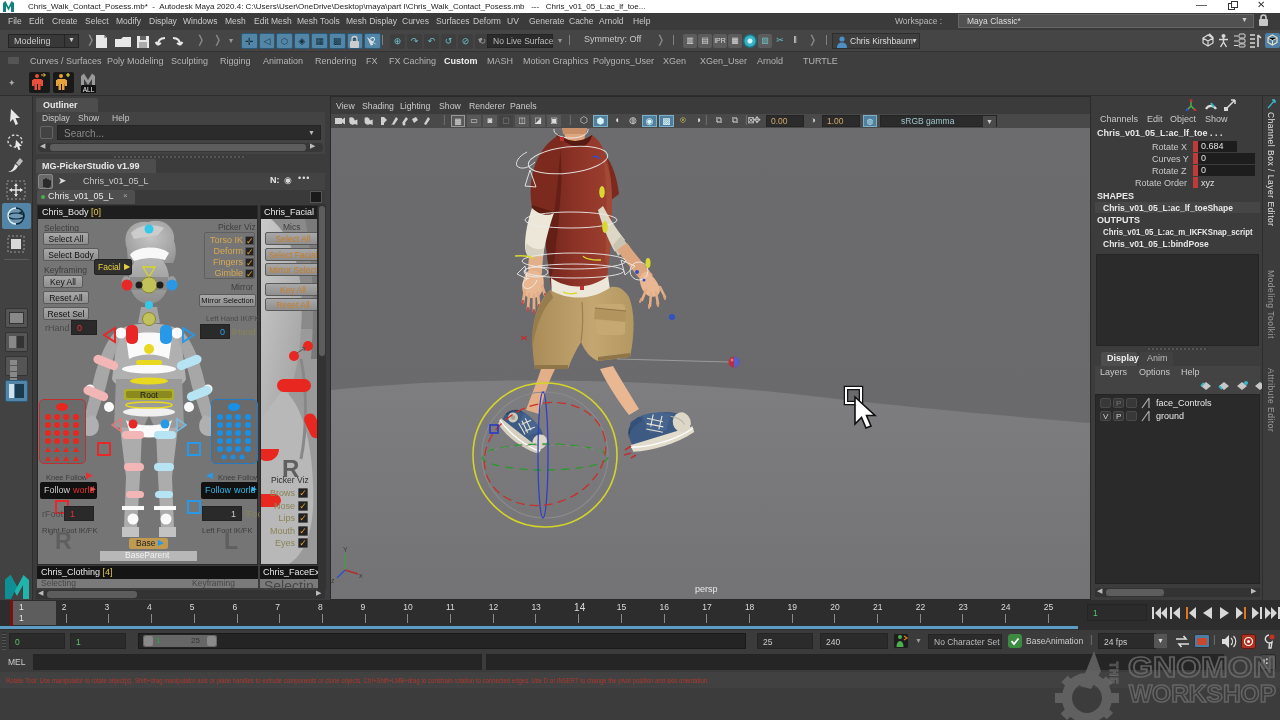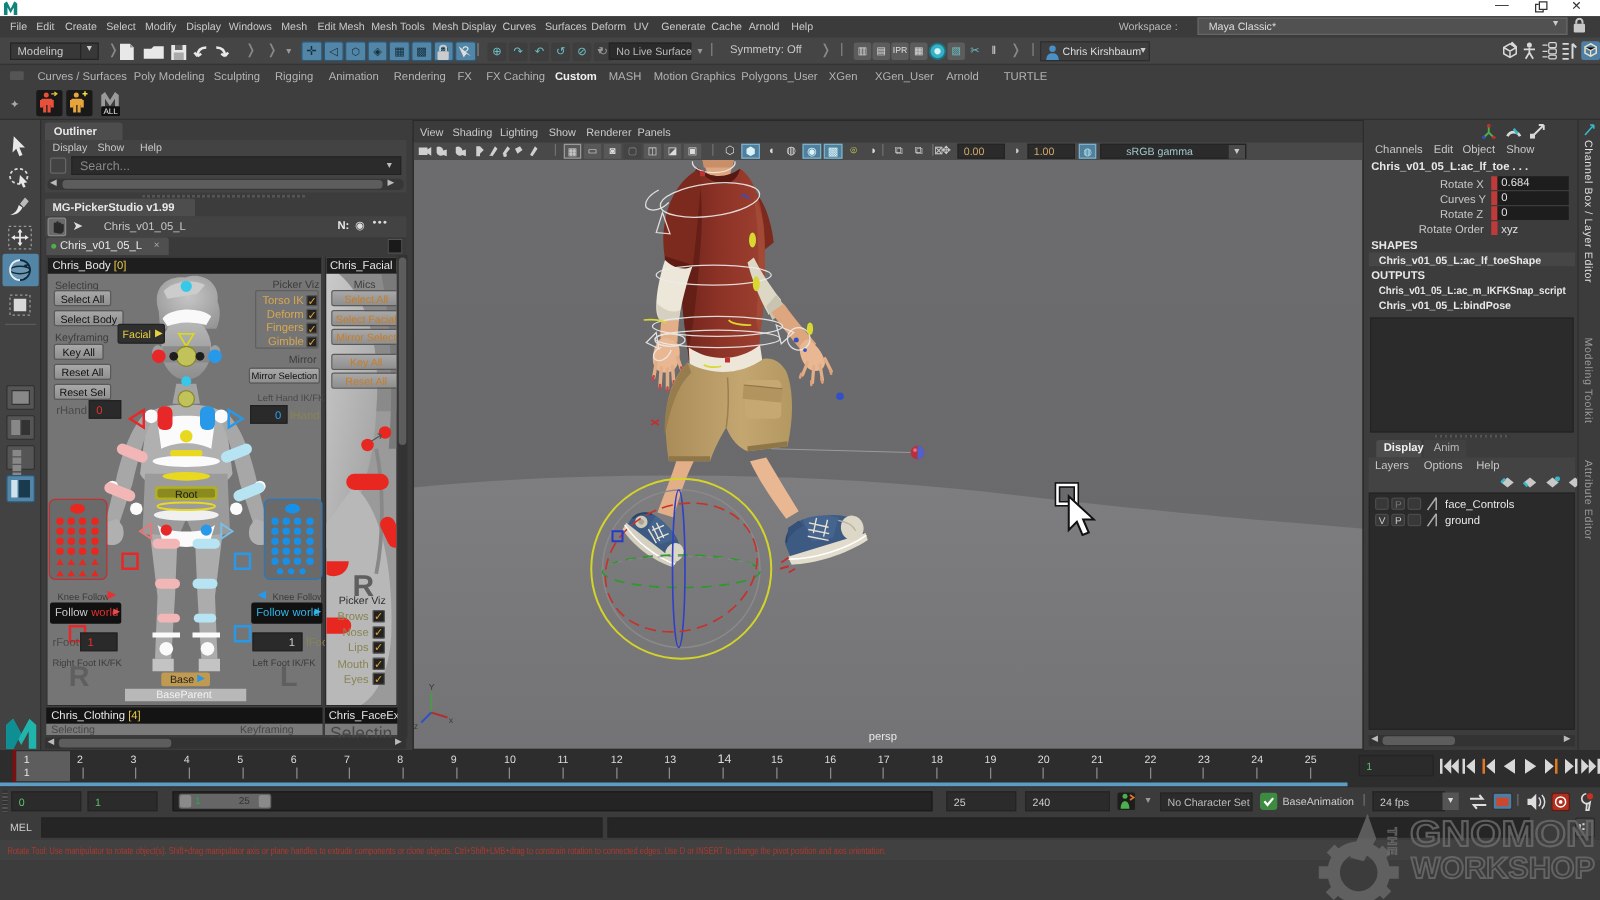--- a/index.html
+++ b/index.html
@@ -10,20 +10,21 @@
 .btn3{background:linear-gradient(#a8a8a8,#8f8f8f);border:1px solid #5a5a5a;border-radius:2px;color:#111;text-align:center}
 </style>
 </head>
 <body>
 
 <div class="ab" style="left:0;top:0;width:1280px;height:13px;background:#ffffff">
   <svg class="ab" style="left:3px;top:1px" width="11" height="11" viewBox="0 0 11 11">
       <rect width="11" height="11" fill="#fff"></rect>
       <path d="M0 11 L0 2 L2.5 0 L5.5 6 L8.5 0 L11 2 L11 11 L8 11 L8 5 L5.5 9.5 L3 5 L3 11 Z" fill="#11837d"></path>
     </svg>
+  <span class="ab" style="left:28px;top:2px;font-size:8px;color:#1a1a1a">Chris_Walk_Contact_Posess.mb* &nbsp;- &nbsp;Autodesk Maya 2020.4: C:\Users\User\OneDrive\Desktop\maya\part I\Chris_Walk_Contact_Posess.mb &nbsp;&nbsp;---&nbsp;&nbsp; Chris_v01_05_L:ac_lf_toe...</span>
   <span class="ab" style="left:1196px;top:-2px;font-size:11px;color:#333">—</span>
   <div class="ab" style="left:1228px;top:3px;width:7px;height:7px;border:1px solid #333"></div>
   <div class="ab" style="left:1231px;top:1px;width:7px;height:7px;border:1px solid #333;background:#fff"></div>
   <span class="ab" style="left:1257px;top:-1px;font-size:10px;color:#333">✕</span>
 </div>
 
 <div class="ab" style="left:0;top:13px;width:1280px;height:17px;background:#3b3b3b;font-size:8.5px;color:#cacaca">
   <span class="ab" style="left:8px;top:3px">File</span>
   <span class="ab" style="left:29px;top:3px">Edit</span>
   <span class="ab" style="left:52px;top:3px">Create</span>
@@ -849,21 +850,21 @@
   </div>
 
   <span class="ab" style="left:7px;top:18px;font-size:9px">Channels</span>
   <span class="ab" style="left:54px;top:18px;font-size:9px">Edit</span>
   <span class="ab" style="left:77px;top:18px;font-size:9px">Object</span>
   <span class="ab" style="left:112px;top:18px;font-size:9px">Show</span>
   <span class="ab" style="left:4px;top:32px;font-size:9px;font-weight:bold;color:#e8e8e8">Chris_v01_05_L:ac_lf_toe . . .</span>
 
   <span class="ab" style="left:59px;top:46px;font-size:9px;color:#c8c8c8">Rotate X</span>
   <div class="ab" style="left:100px;top:45px;width:5px;height:11px;background:#c03a3a"></div>
-  <div class="ab" style="left:105px;top:45px;width:57px;height:11px;background:#1d1d1d">
+  <div class="ab" style="left:105px;top:45px;width:39px;height:11px;background:#1d1d1d">
       <span style="position:absolute;left:3px;top:0px;font-size:9px;color:#e0e0e0">0.684</span>
     </div>
   <span class="ab" style="left:59px;top:58px;font-size:9px;color:#c8c8c8">Curves Y</span>
   <div class="ab" style="left:100px;top:57px;width:5px;height:11px;background:#c03a3a"></div>
   <div class="ab" style="left:105px;top:57px;width:57px;height:11px;background:#1d1d1d">
       <span style="position:absolute;left:3px;top:0px;font-size:9px;color:#e0e0e0">0</span>
     </div>
   <span class="ab" style="left:59px;top:70px;font-size:9px;color:#c8c8c8">Rotate Z</span>
   <div class="ab" style="left:100px;top:69px;width:5px;height:11px;background:#c03a3a"></div>
   <div class="ab" style="left:105px;top:69px;width:57px;height:11px;background:#1d1d1d">

